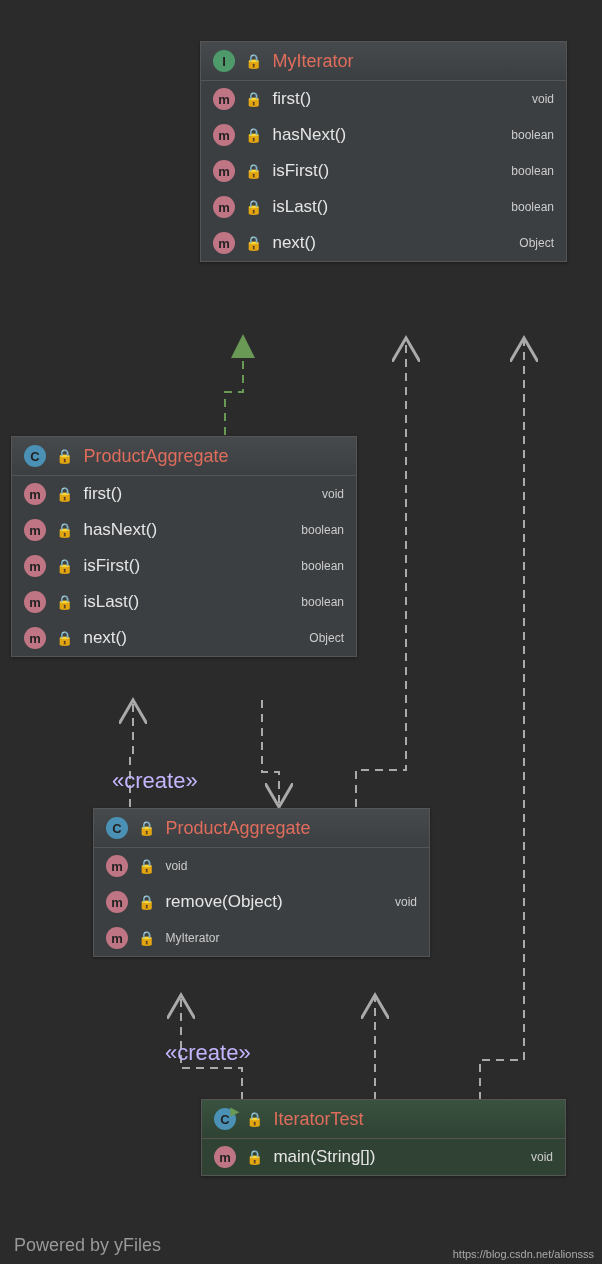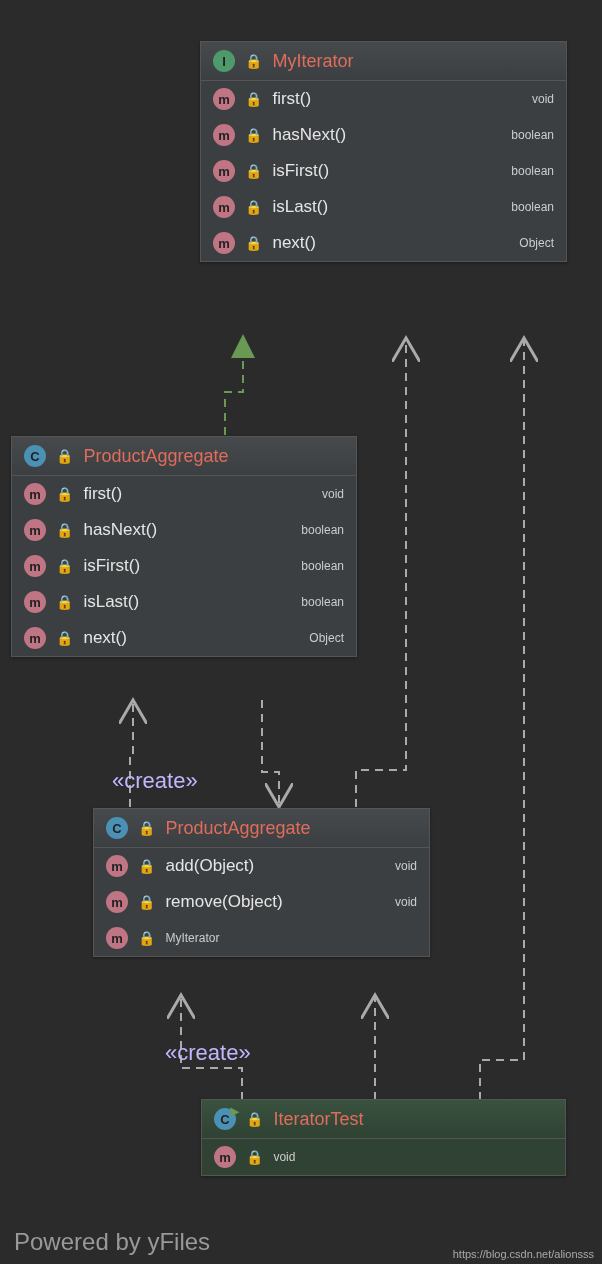--- a/index.html
+++ b/index.html
@@ -12,21 +12,21 @@
 .badge{width:22px;height:22px;border-radius:50%;display:flex;align-items:center;justify-content:center;font-size:13px;font-weight:bold;color:#222}
 .bi{background:#4e9a6a}
 .bc{background:#4a91b5}
 .bm{background:#c07585}
 .lock{font-size:14px}
 .lock.green{color:#6a9955}
 .lock.orange{color:#cc7832}
 .test-box{background:#2f4233}
 svg{position:absolute;top:0;left:0;pointer-events:none}
 .lbl{position:absolute;font-size:22px;color:#c4b5fd}
-.footer-l{position:absolute;left:14px;bottom:8px;color:#999;font-size:24px}
+.footer-l{position:absolute;left:14px;bottom:8px;color:#999;font-size:18px}
 .footer-r{position:absolute;right:8px;bottom:4px;color:#aaa;font-size:11px}
 </style>
 </head>
 <body>
 
 <svg width="602" height="1264">
   <defs>
     <marker id="tri-green" markerWidth="12" markerHeight="12" refX="10" refY="6" orient="auto">
       <path d="M0,0 L12,6 L0,12 Z" fill="#6a9955"></path>
     </marker>
@@ -136,21 +136,20 @@
 <div class="uml" style="left:93px;top:808px;width:335px">
   <div class="head">
     <span class="badge bc">C</span>
     <span class="lock green">🔒</span>
     <span class="title">ProductAggregate</span>
   </div>
   <div class="body">
     <div class="row">
         <span class="badge bm">m</span>
         <span class="lock green">🔒</span>
-        <span class="name">add(Object)</span>
         <span class="type">void</span>
       </div>
     <div class="row">
         <span class="badge bm">m</span>
         <span class="lock green">🔒</span>
         <span class="name">remove(Object)</span>
         <span class="type">void</span>
       </div>
     <div class="row">
         <span class="badge bm">m</span>
@@ -163,19 +162,20 @@
 <div class="uml test-box" style="left:201px;top:1099px;width:363px">
   <div class="head" style="background:linear-gradient(#3a5240,#2f4233)">
     <span class="badge bc" style="position:relative">C<span style="position:absolute;right:-3px;top:-3px;color:#6a9955;font-size:11px">▶</span></span>
     <span class="lock green">🔒</span>
     <span class="title">IteratorTest</span>
   </div>
   <div class="body">
     <div class="row">
         <span class="badge bm">m</span>
         <span class="lock green">🔒</span>
+        <span class="name">main(String[])</span>
         <span class="type">void</span>
       </div>
   </div>
 </div>
 
 <div class="footer-l">Powered by yFiles</div>
 <div class="footer-r">https://blog.csdn.net/alionsss</div>
 
 </body></html>

